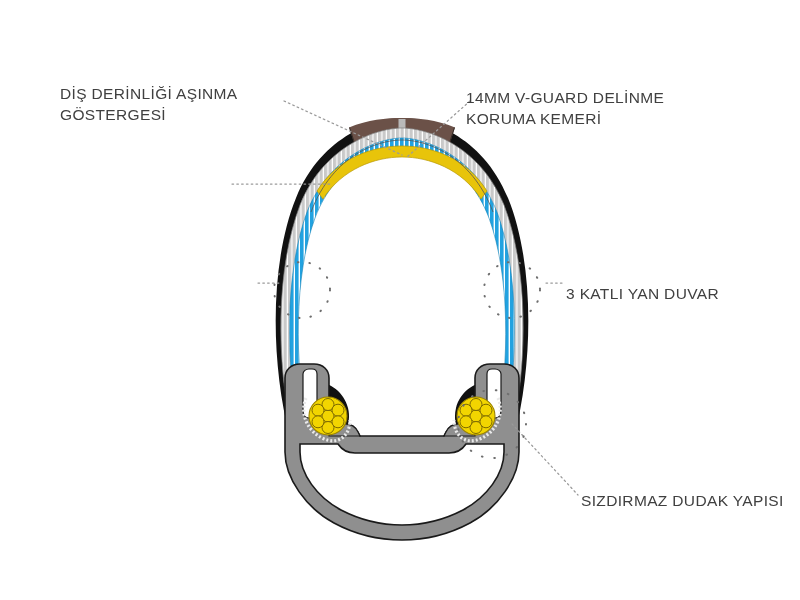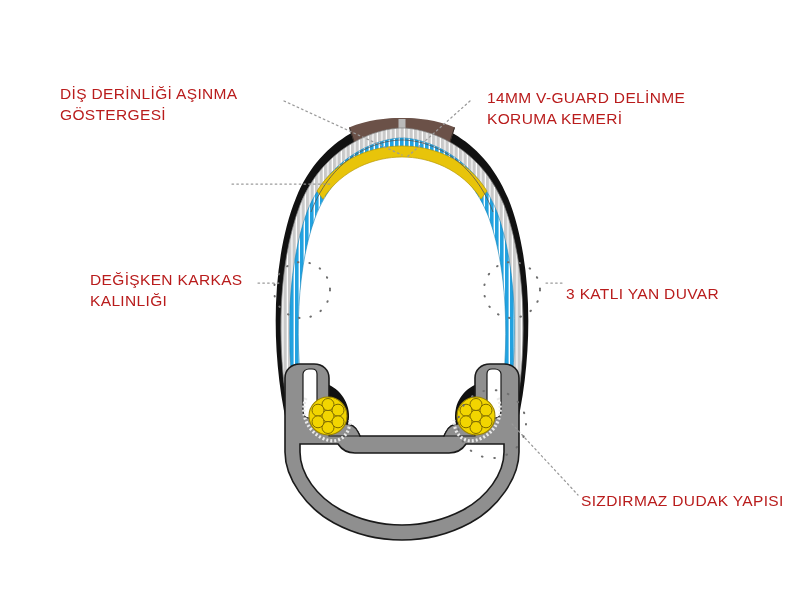--- a/index.html
+++ b/index.html
@@ -24,29 +24,29 @@
   svg.figure {
     position: absolute;
     left: 0;
     top: 0;
     width: 800px;
     height: 600px;
     display: block;
   }
   .callout {
     position: absolute;
-    color: #b91c1c;
+    color: #404040;
     font-size: 15.5px;
     line-height: 1.35;
     letter-spacing: 0.35px;
     white-space: pre-line;
     font-family: "Liberation Sans", sans-serif;
   }
   .c-tread-wear   { left: 60px;  top: 84px;  width: 250px; }
-  .c-vguard       { left: 487px; top: 88px;  width: 260px; }
+  .c-vguard       { left: 466px; top: 88px;  width: 260px; }
   .c-addix        { left: 86px;  top: 174px; width: 220px; }
   .c-carcass      { left: 90px;  top: 270px; width: 210px; }
   .c-sidewall     { left: 566px; top: 270px; width: 230px; margin-top: 14px; }
   .c-bead         { left: 581px; top: 491px; width: 230px; }
 </style>
 </head>
 <body>
 
 <div id="diagram-root">
 
@@ -245,20 +245,18 @@
     <circle cx="492" cy="424" r="34" fill="none" stroke="#6f6f6f" stroke-width="2" stroke-dasharray="0.6 12" stroke-linecap="round"></circle>
   </svg>
 
   <div class="callout c-tread-wear">DİŞ DERİNLİĞİ AŞINMA
 GÖSTERGESİ</div>
 
   <div class="callout c-vguard">14MM V-GUARD DELİNME
 KORUMA KEMERİ</div>
 
 
-  <div class="callout c-carcass">DEĞİŞKEN KARKAS
-KALINLIĞI</div>
 
   <div class="callout c-sidewall">3 KATLI YAN DUVAR</div>
 
   <div class="callout c-bead">SIZDIRMAZ DUDAK YAPISI</div>
 
 </div>
 
 </body></html>

